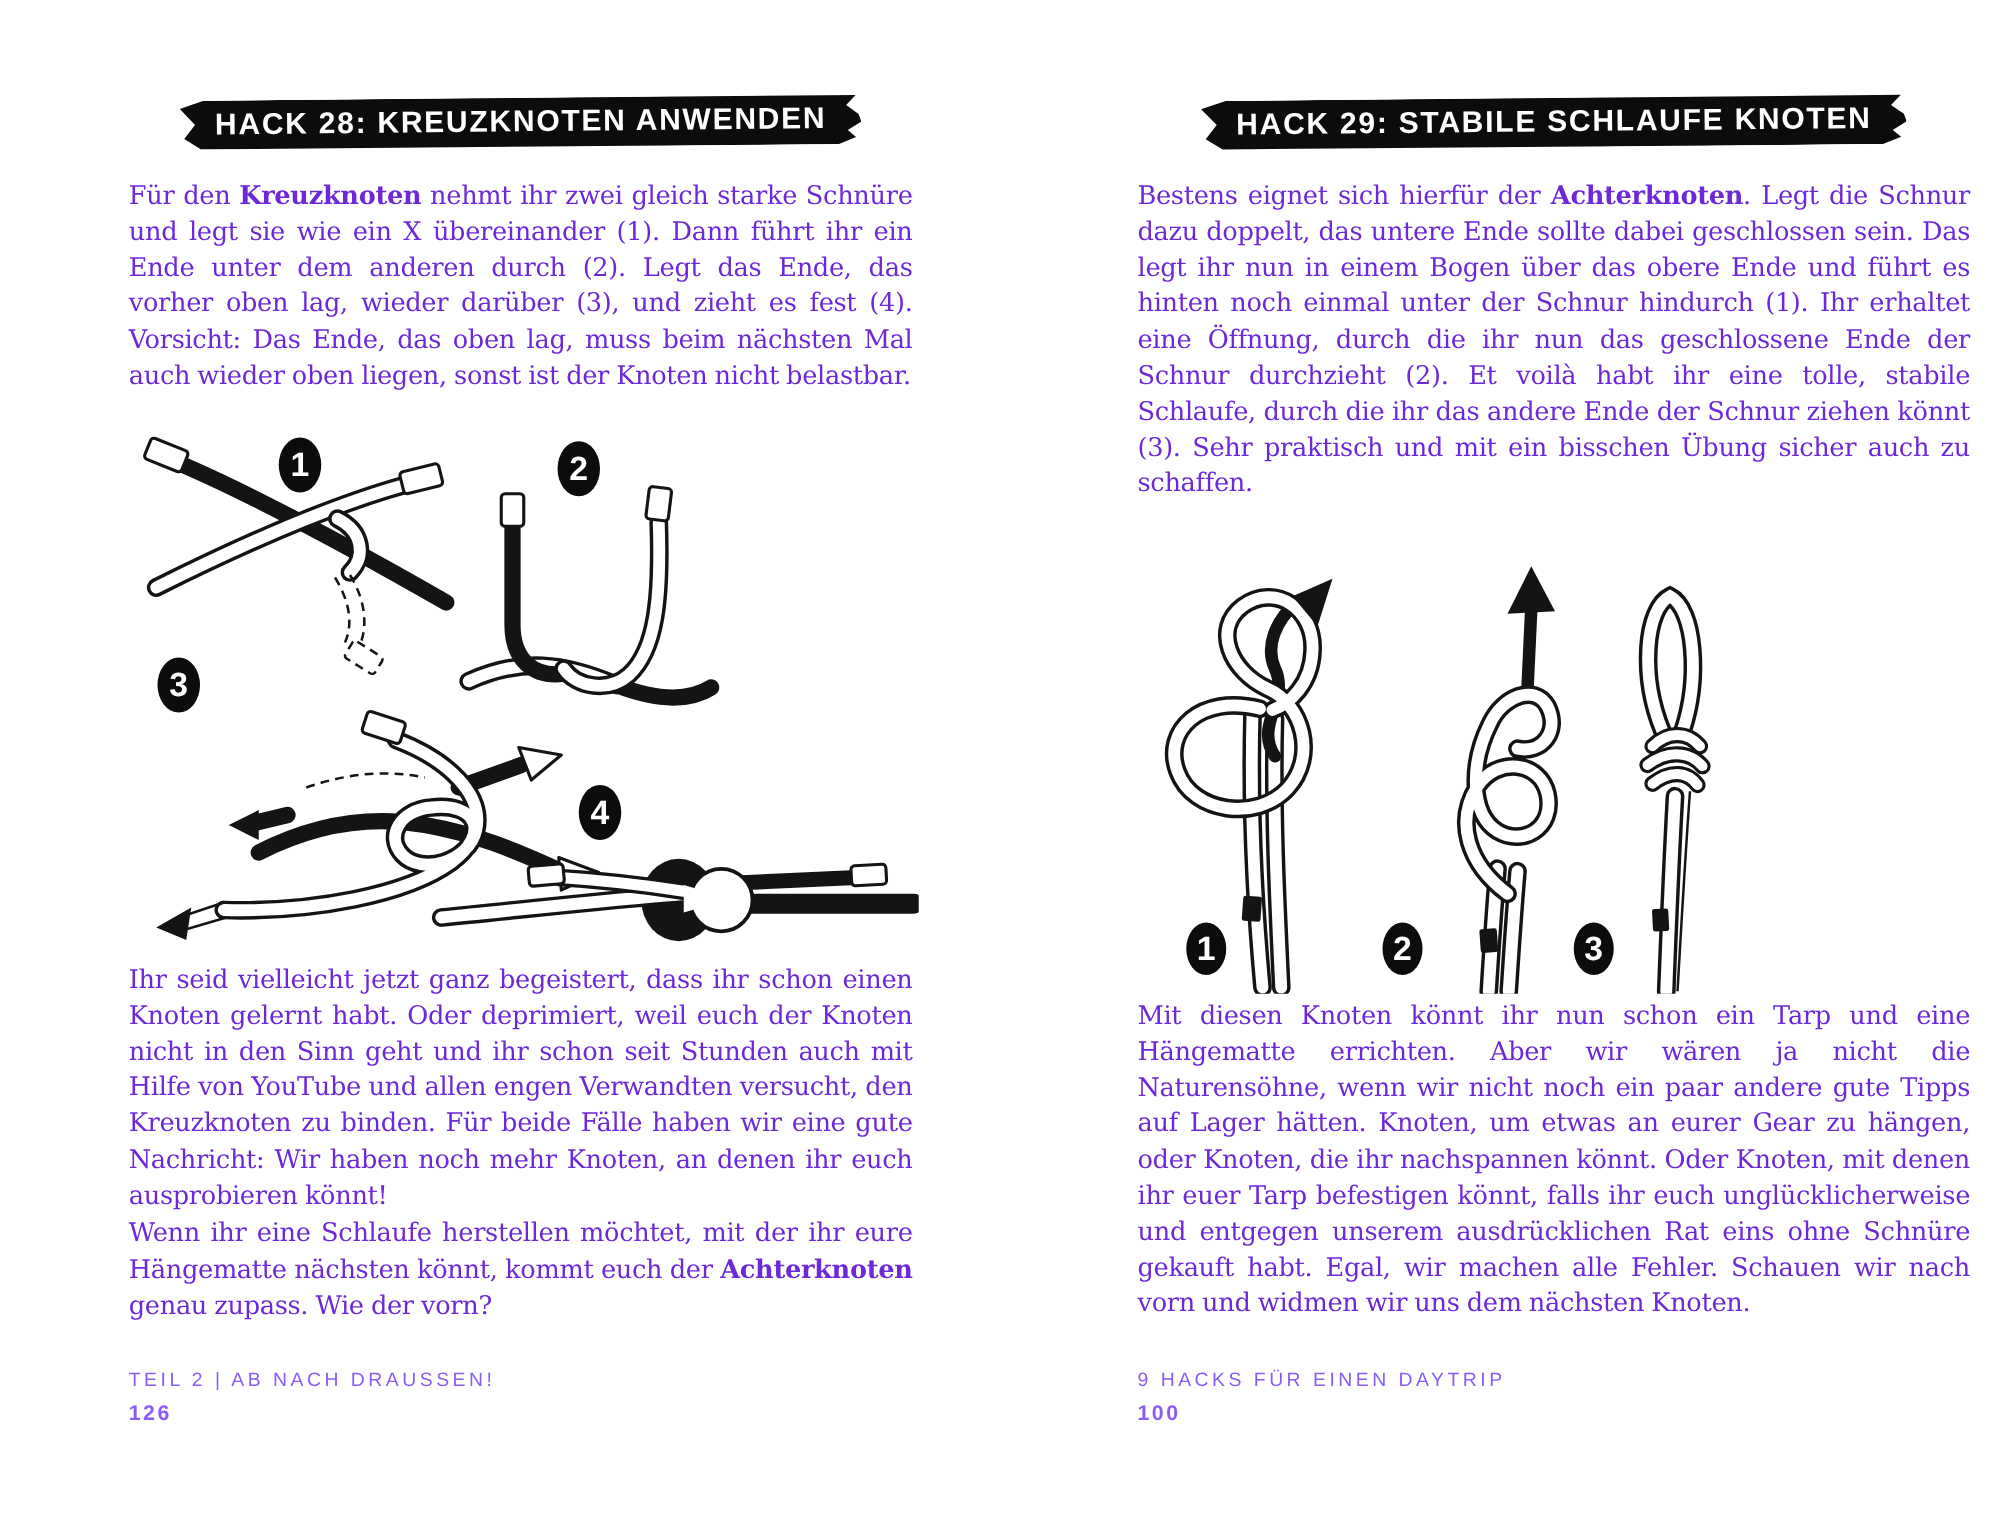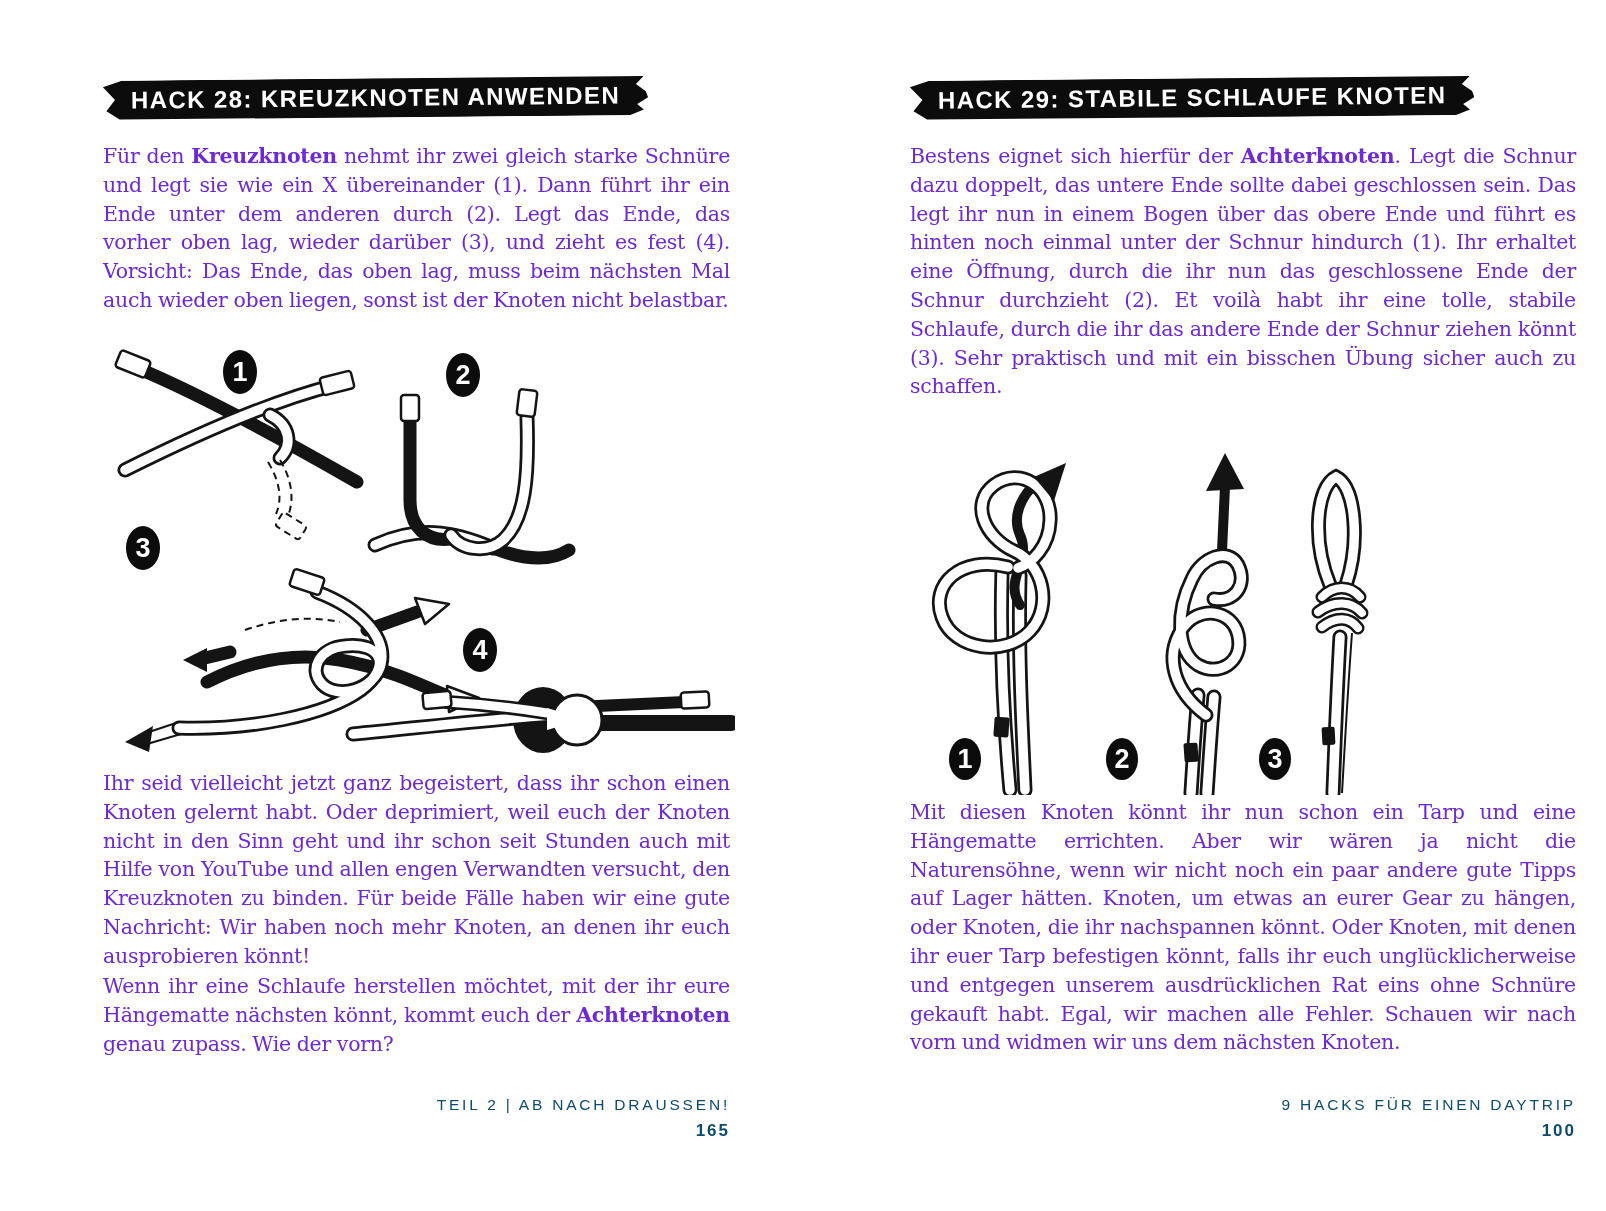--- a/index.html
+++ b/index.html
@@ -8,41 +8,41 @@
     font-family:"DejaVu Serif",serif;color:#191919;
     -webkit-font-smoothing:antialiased;
   }
   .spread{position:relative;width:1606px;height:1211px;overflow:hidden;background:#ffffff;}
 
   
   .col-l{left:103px;width:627px;}
   .col-r{left:910px;width:666px;}
 
   
-  .banner-row{position:absolute;top:78px;}
+  .banner-row{position:absolute;top:78px;text-align:center;}
   .banner{
     display:inline-block;background:#0c0c0c;color:#ffffff;
     font-family:"Liberation Sans",sans-serif;font-weight:700;
     font-size:24px;line-height:40px;letter-spacing:1.4px;
     padding:0 28px;transform:rotate(-0.6deg);
     clip-path:polygon(3.5% 0%,99.2% 2%,97.8% 22%,99.6% 40%,100% 55%,98% 72%,99.2% 86%,96.6% 100%,3% 97%,0.6% 76%,2.2% 48%,0% 16%);
   }
 
   .para{
     position:absolute;margin:0;text-align:justify;
     font-size:20.5px;line-height:28.8px;letter-spacing:-0.25px;word-spacing:-0.5px;
     color:#6d28d9;
   }
   .para b{font-weight:700;}
 
   .figure{position:absolute;}
 
   .footer{
-    position:absolute;top:1096px;text-align:right;
-    font-family:"Liberation Sans",sans-serif;color:#0c4a6e;
+    position:absolute;top:1096px;text-align:left;
+    font-family:"Liberation Sans",sans-serif;color:#8b5cf6;
   }
   .running{font-size:15.5px;letter-spacing:2.8px;font-weight:400;}
   .pagenum{margin-top:7px;font-size:17px;font-weight:700;letter-spacing:2px;}
 
   
   .rpO{fill:none;stroke:#141414;stroke-width:15;stroke-linecap:round;}
   .rpI{fill:none;stroke:#ffffff;stroke-width:9.5;stroke-linecap:round;}
   .rpB{fill:none;stroke:#141414;stroke-width:13;stroke-linecap:round;}
   .capW{fill:#ffffff;stroke:#141414;stroke-width:2.5;}
   .dashLn{fill:none;stroke:#141414;stroke-width:2;stroke-dasharray:7 5;}
@@ -141,21 +141,21 @@
         </g>
       </svg>
     </div>
 
     <p class="para col-l" style="top:769px;">Ihr seid vielleicht jetzt ganz begeistert, dass ihr schon einen Knoten gelernt habt. Oder deprimiert, weil euch der Knoten nicht in den Sinn geht und ihr schon seit Stunden auch mit Hilfe von YouTube und allen engen Verwandten versucht, den Kreuzknoten zu binden. Für beide Fälle haben wir eine gute Nachricht: Wir haben noch mehr Knoten, an denen ihr euch ausprobieren könnt!</p>
 
     <p class="para col-l" style="top:972px;"><span>Wenn ihr eine Schlaufe herstellen möchtet, mit der ihr eure Hängematte nächsten könnt, kommt euch der </span><b>Achterknoten</b><span> genau zupass. Wie der vorn?</span></p>
 
     <div class="footer col-l">
       <div class="running">TEIL 2 | AB NACH DRAUSSEN!</div>
-      <div class="pagenum">165</div>
+      <div class="pagenum">126</div>
     </div>
   </section>
 
   <section>
 
     <div class="banner-row col-r">
       <div class="banner">
         <span>HACK 29: STABILE SCHLAUFE KNOTEN</span>
       </div>
     </div>

